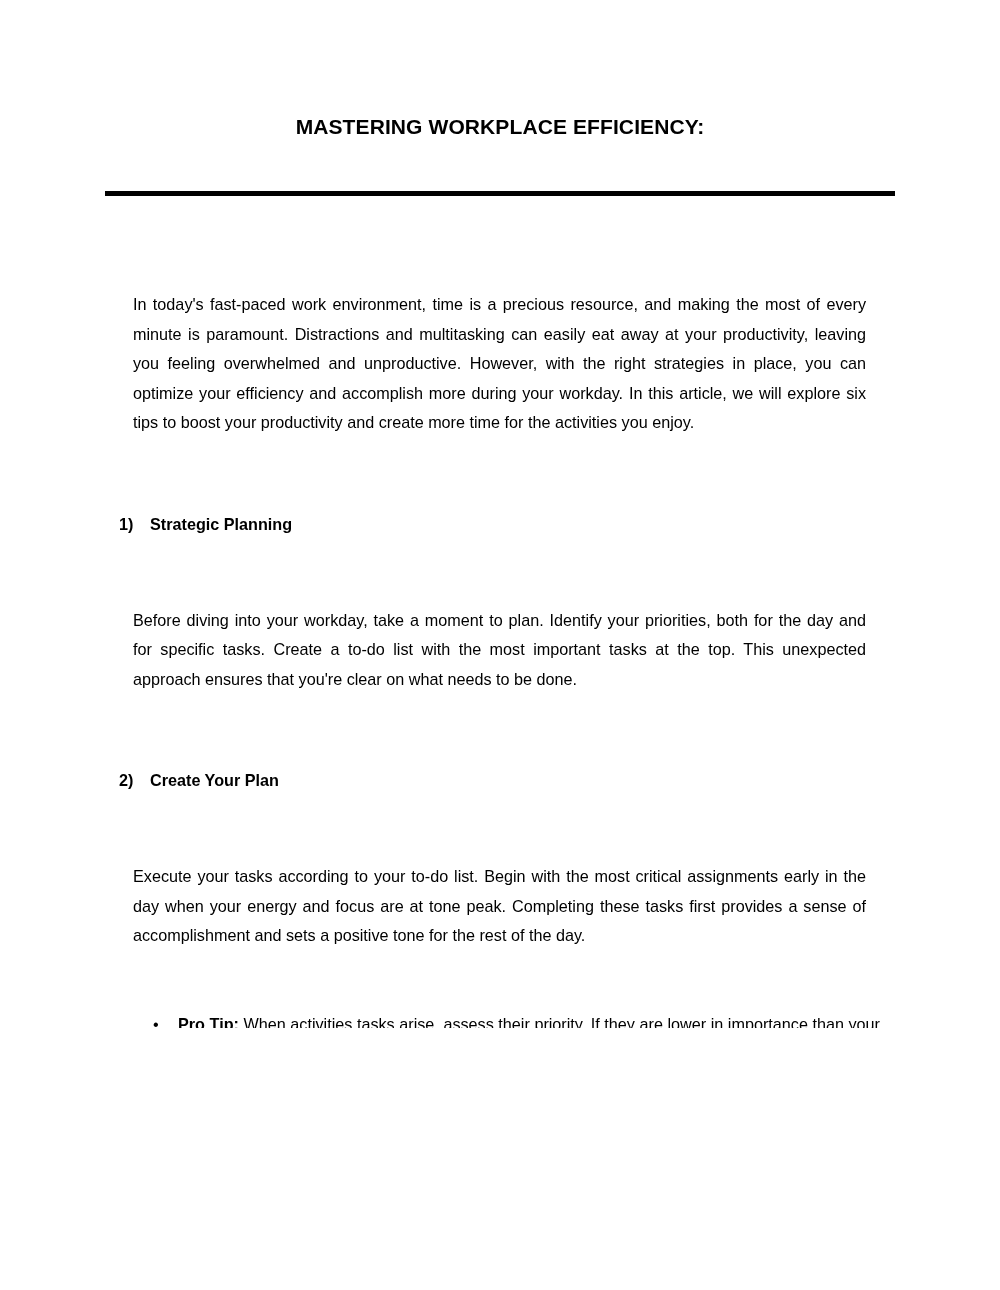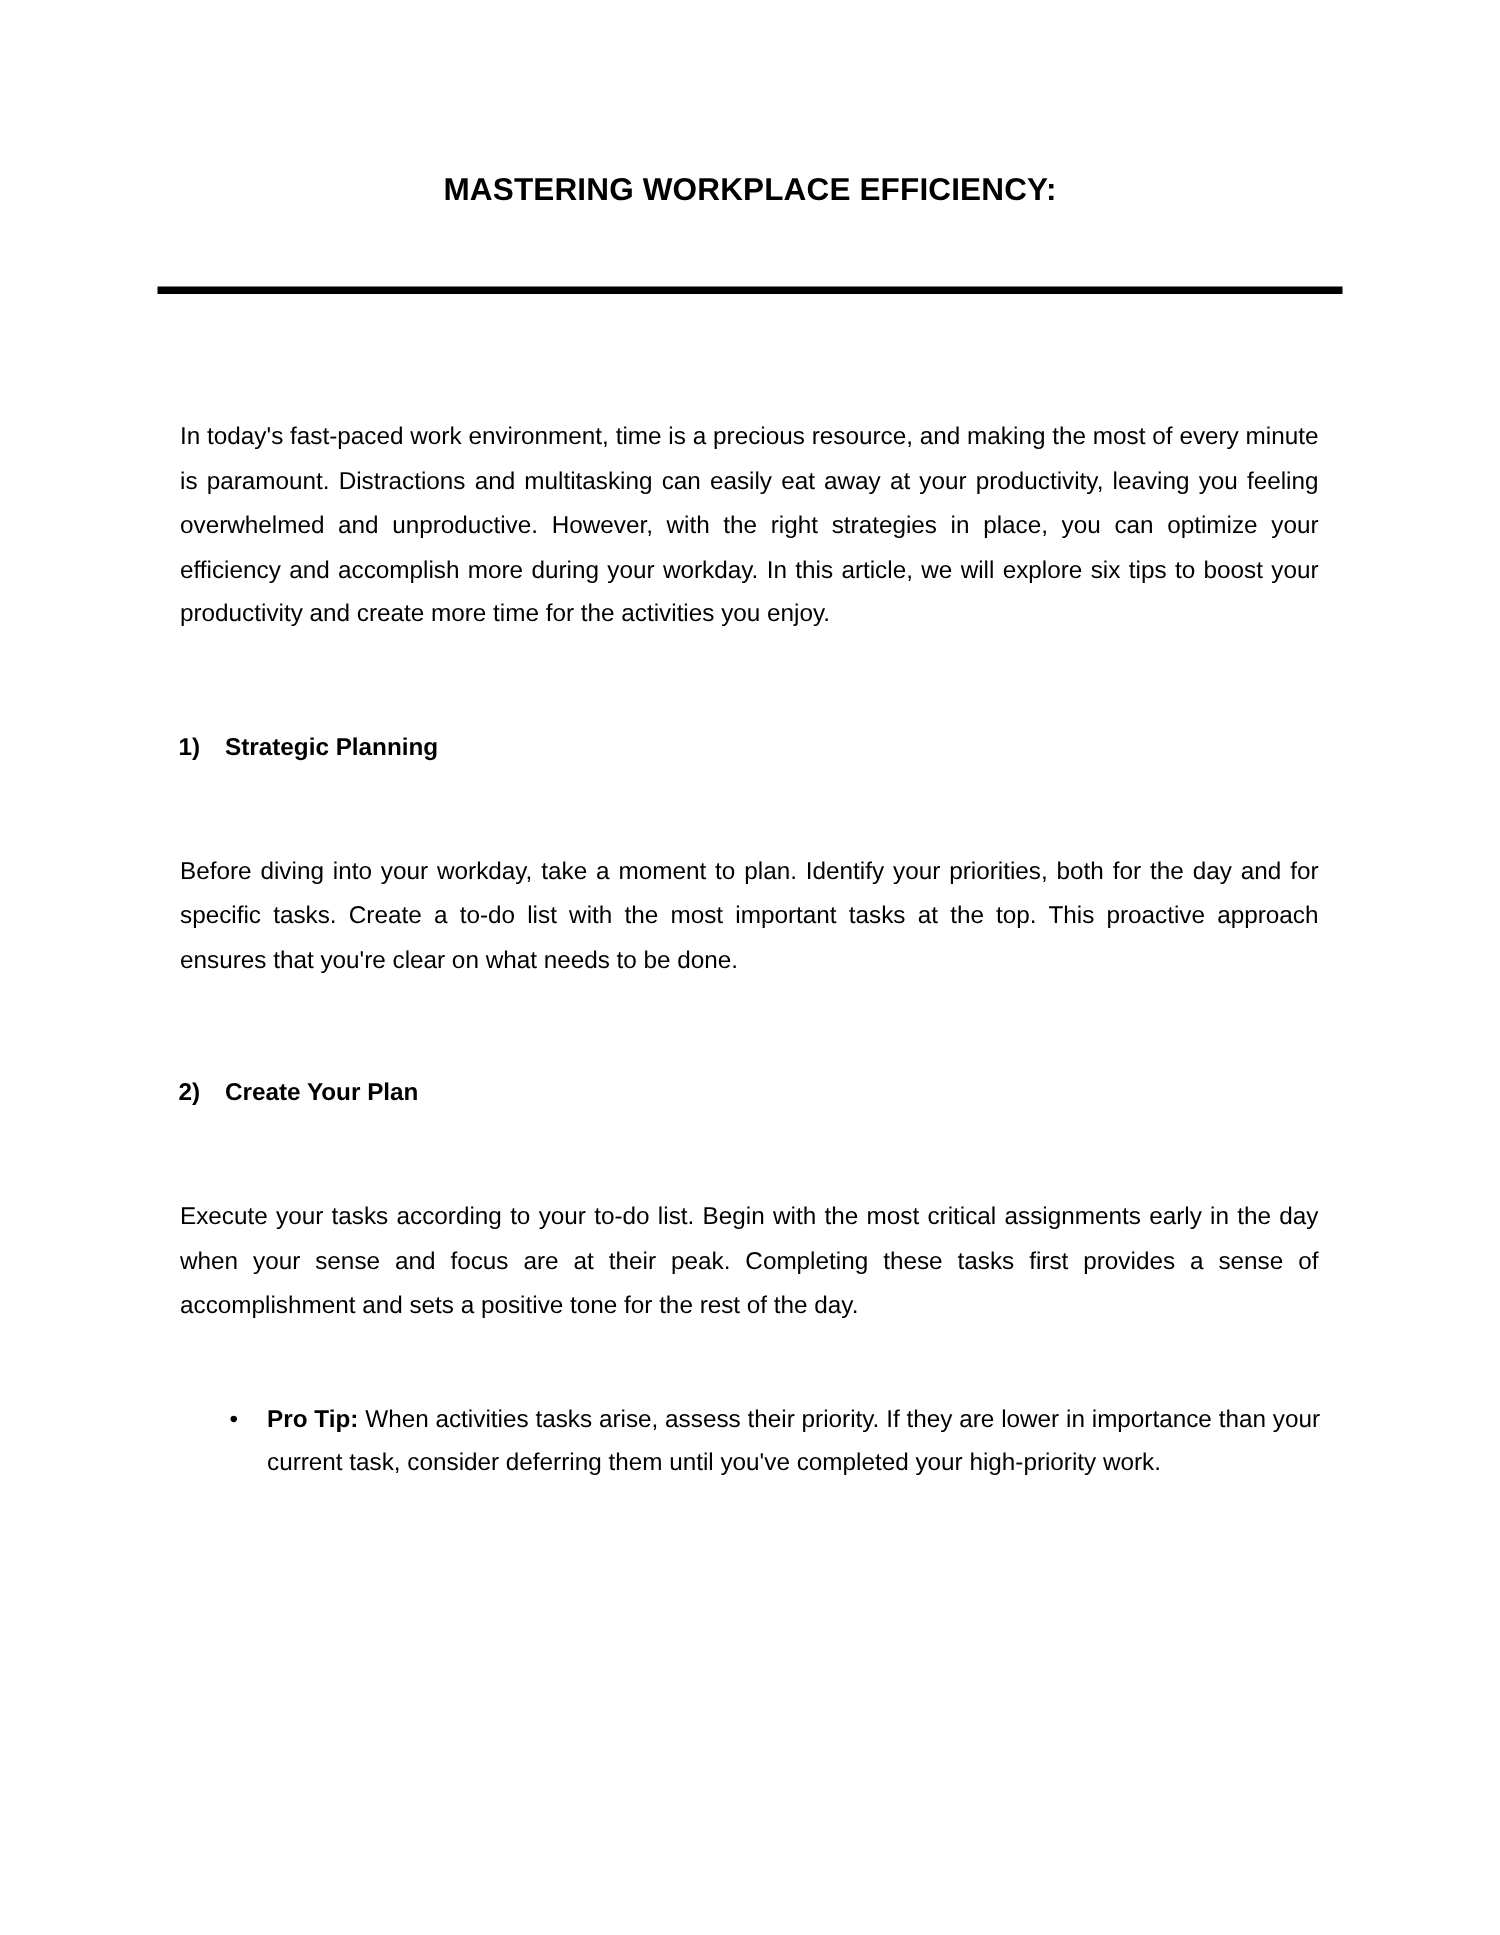--- a/index.html
+++ b/index.html
@@ -47,21 +47,21 @@
   }
 
   
   .content {
     position: absolute;
     left: 119px;
     top: 276px;
     width: 761px;
   }
   p.body-par {
-    margin: 1px;
+    margin: 14px;
     font-size: 16.2px;
     line-height: 29.6px;
     text-align: justify;
     text-justify: inter-word;
     color: #000000;
   }
 
   .spacer-xl { height: 58px; }
   .spacer-lg { height: 52px; }
   .spacer-md { height: 45px; }
@@ -140,32 +140,32 @@
 
     <div class="spacer-xl"></div>
 
     <h2 class="section-heading">
       <span class="num">1)</span>
       <span class="htxt">Strategic Planning</span>
     </h2>
 
     <div class="spacer-lg"></div>
 
-    <p class="body-par">Before diving into your workday, take a moment to plan. Identify your priorities, both for the day and for specific tasks. Create a to-do list with the most important tasks at the top. This proactive approach ensures that you're clear on what needs to be done.</p>
+    <p class="body-par">Before diving into your workday, take a moment to plan. Identify your priorities, both for the day and for specific tasks. Create a to-do list with the most important tasks at the top. This unexpected approach ensures that you're clear on what needs to be done.</p>
 
     <div class="spacer-xl"></div>
 
     <h2 class="section-heading">
       <span class="num">2)</span>
       <span class="htxt">Create Your Plan</span>
     </h2>
 
     <div class="spacer-lg"></div>
 
-    <p class="body-par">Execute your tasks according to your to-do list. Begin with the most critical assignments early in the day when your sense and focus are at their peak. Completing these tasks first provides a sense of accomplishment and sets a positive tone for the rest of the day.</p>
+    <p class="body-par">Execute your tasks according to your to-do list. Begin with the most critical assignments early in the day when your energy and focus are at tone peak. Completing these tasks first provides a sense of accomplishment and sets a positive tone for the rest of the day.</p>
 
     <div class="spacer-md"></div>
 
     <ul class="tip-list">
       <li class="tip-item">
         <span class="bullet-glyph">•</span><span class="bold-lead">Pro Tip:</span><span> When activities tasks arise, assess their priority. If they are lower in importance than your current task, consider deferring them until you've completed your high-priority work.</span>
       </li>
     </ul>
 
   </div>

